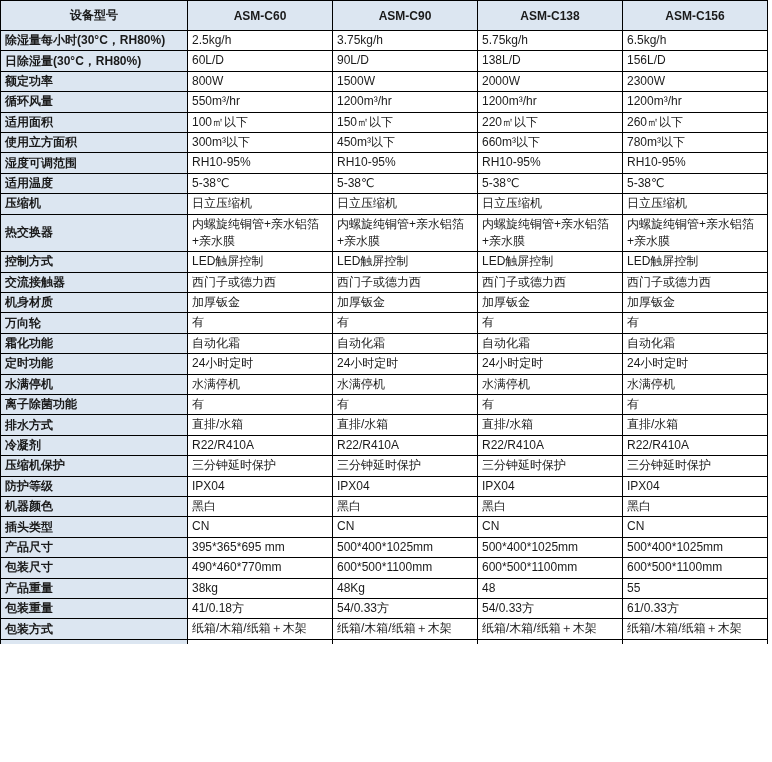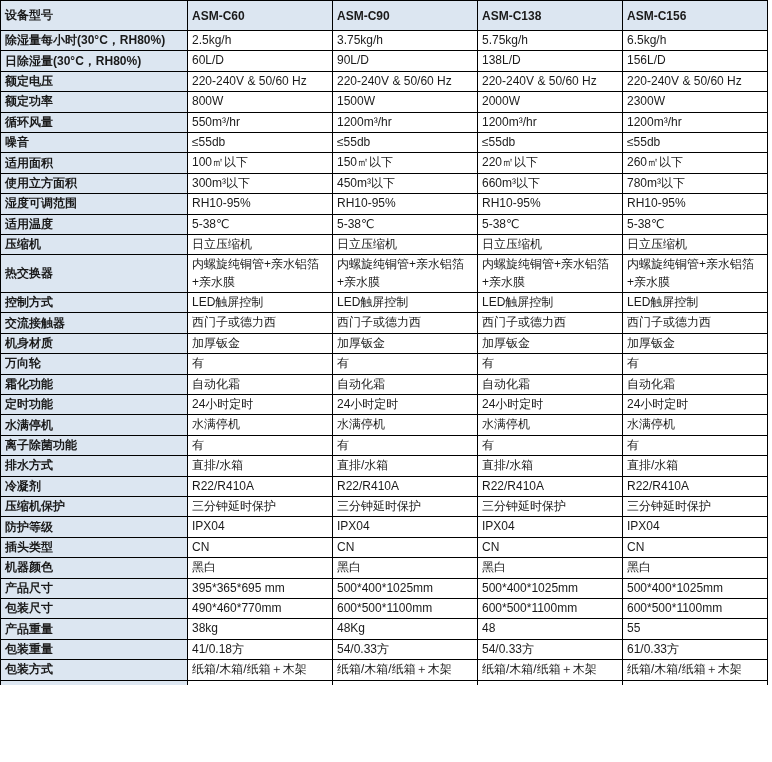--- a/index.html
+++ b/index.html
@@ -24,21 +24,21 @@
   table.spec col.c-val{width:145px;}
   table.spec th, table.spec td{
     border:1px solid var(--border-color);
     font-size:12px;
     padding:1px 4px;
     vertical-align:middle;
     overflow:hidden;
   }
   thead th{
     background:var(--header-bg);
-    text-align:left;
+    text-align:center;
     font-weight:bold;
     height:30px;
     font-size:12.5px;
     white-space:nowrap;
   }
   tbody th.rowlabel{
     background:var(--header-bg);
     text-align:left;
     font-weight:bold;
     white-space:nowrap;
@@ -84,48 +84,34 @@
         <td class="val">6.5kg/h</td>
       </tr>
       <tr>
         <th class="rowlabel">日除湿量(30°C，RH80%)</th>
         <td class="val">60L/D</td>
         <td class="val">90L/D</td>
         <td class="val">138L/D</td>
         <td class="val">156L/D</td>
       </tr>
       <tr>
-        <th class="rowlabel">额定电压</th>
-        <td class="val">220-240V &amp; 50/60 Hz</td>
-        <td class="val">220-240V &amp; 50/60 Hz</td>
-        <td class="val">220-240V &amp; 50/60 Hz</td>
-        <td class="val">220-240V &amp; 50/60 Hz</td>
-      </tr>
-      <tr>
         <th class="rowlabel">额定功率</th>
         <td class="val">800W</td>
         <td class="val">1500W</td>
         <td class="val">2000W</td>
         <td class="val">2300W</td>
       </tr>
       <tr>
         <th class="rowlabel">循环风量</th>
         <td class="val">550m³/hr</td>
         <td class="val">1200m³/hr</td>
         <td class="val">1200m³/hr</td>
         <td class="val">1200m³/hr</td>
       </tr>
       <tr>
-        <th class="rowlabel">噪音</th>
-        <td class="val">≤55db</td>
-        <td class="val">≤55db</td>
-        <td class="val">≤55db</td>
-        <td class="val">≤55db</td>
-      </tr>
-      <tr>
         <th class="rowlabel">适用面积</th>
         <td class="val">100㎡以下</td>
         <td class="val">150㎡以下</td>
         <td class="val">220㎡以下</td>
         <td class="val">260㎡以下</td>
       </tr>
       <tr>
         <th class="rowlabel">使用立方面积</th>
         <td class="val">300m³以下</td>
         <td class="val">450m³以下</td>
@@ -238,32 +224,32 @@
         <td class="val">三分钟延时保护</td>
       </tr>
       <tr>
         <th class="rowlabel">防护等级</th>
         <td class="val">IPX04</td>
         <td class="val">IPX04</td>
         <td class="val">IPX04</td>
         <td class="val">IPX04</td>
       </tr>
       <tr>
+        <th class="rowlabel">机器颜色</th>
+        <td class="val">黑白</td>
+        <td class="val">黑白</td>
+        <td class="val">黑白</td>
+        <td class="val">黑白</td>
+      </tr>
+      <tr>
         <th class="rowlabel">插头类型</th>
         <td class="val">CN</td>
         <td class="val">CN</td>
         <td class="val">CN</td>
         <td class="val">CN</td>
-      </tr>
-      <tr>
-        <th class="rowlabel">机器颜色</th>
-        <td class="val">黑白</td>
-        <td class="val">黑白</td>
-        <td class="val">黑白</td>
-        <td class="val">黑白</td>
       </tr>
       <tr>
         <th class="rowlabel">产品尺寸</th>
         <td class="val">395*365*695 mm</td>
         <td class="val">500*400*1025mm</td>
         <td class="val">500*400*1025mm</td>
         <td class="val">500*400*1025mm</td>
       </tr>
       <tr>
         <th class="rowlabel">包装尺寸</th>

